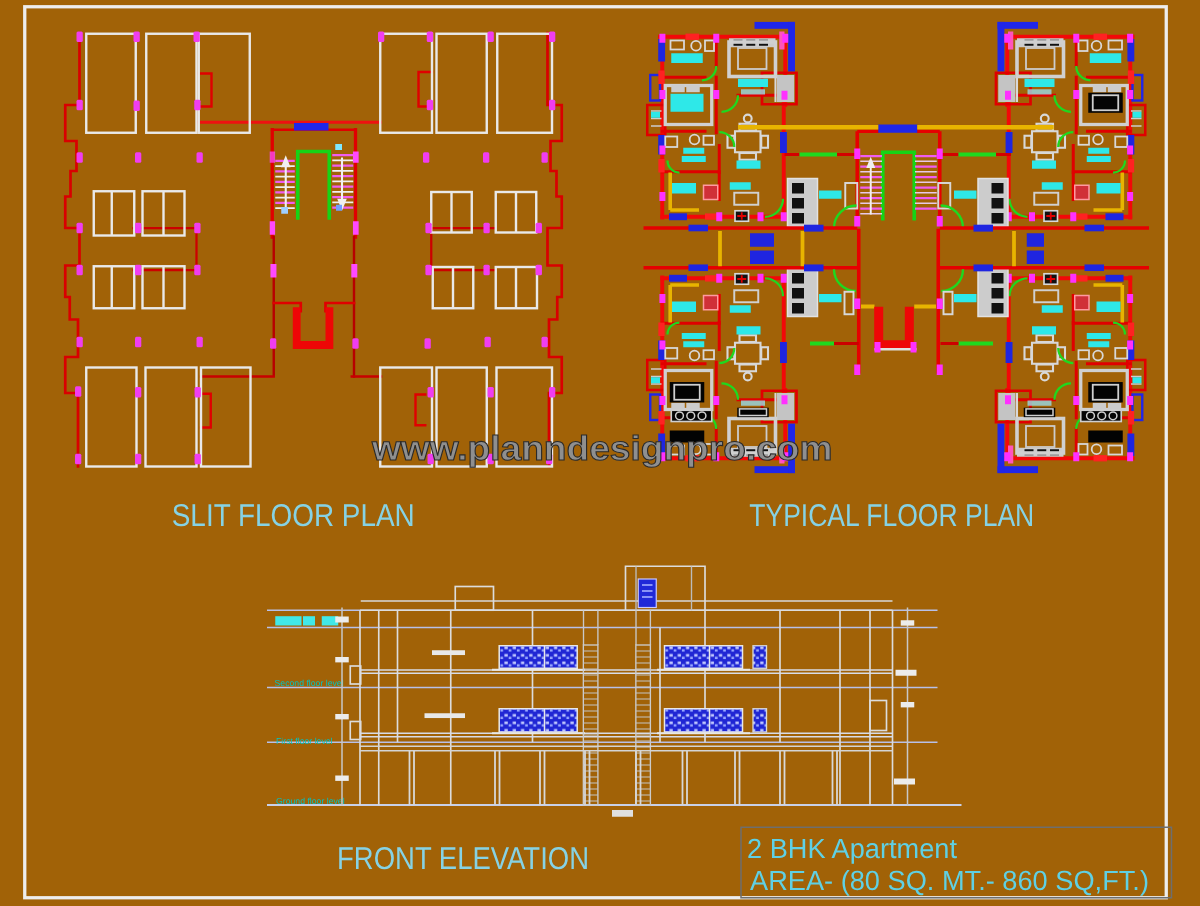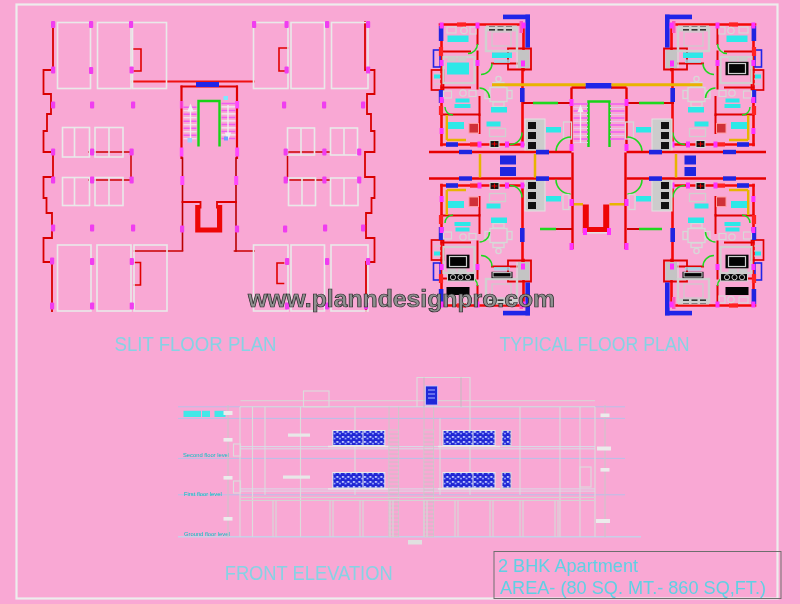--- a/index.html
+++ b/index.html
@@ -1,16 +1,16 @@
 <!DOCTYPE html>
 <html><head>
 <meta charset="utf-8">
 <style>
 html,body{margin:0;padding:0;background:#000;}
-#c{position:relative;width:800px;height:604px;background:#f9a8d4;overflow:hidden;}
+#c{position:relative;width:800px;height:604px;background:#a16207;overflow:hidden;}
 svg{position:absolute;top:0;left:0;}
 text{font-family:"Liberation Sans",sans-serif;}
 </style>
 </head>
 <body>
 <div id="c">
 <svg width="800" height="604" viewBox="0 0 800 604">
 
 <rect x="16.5" y="4.5" width="761" height="594" fill="none" stroke="#ededed" stroke-width="2.2"></rect>
 

